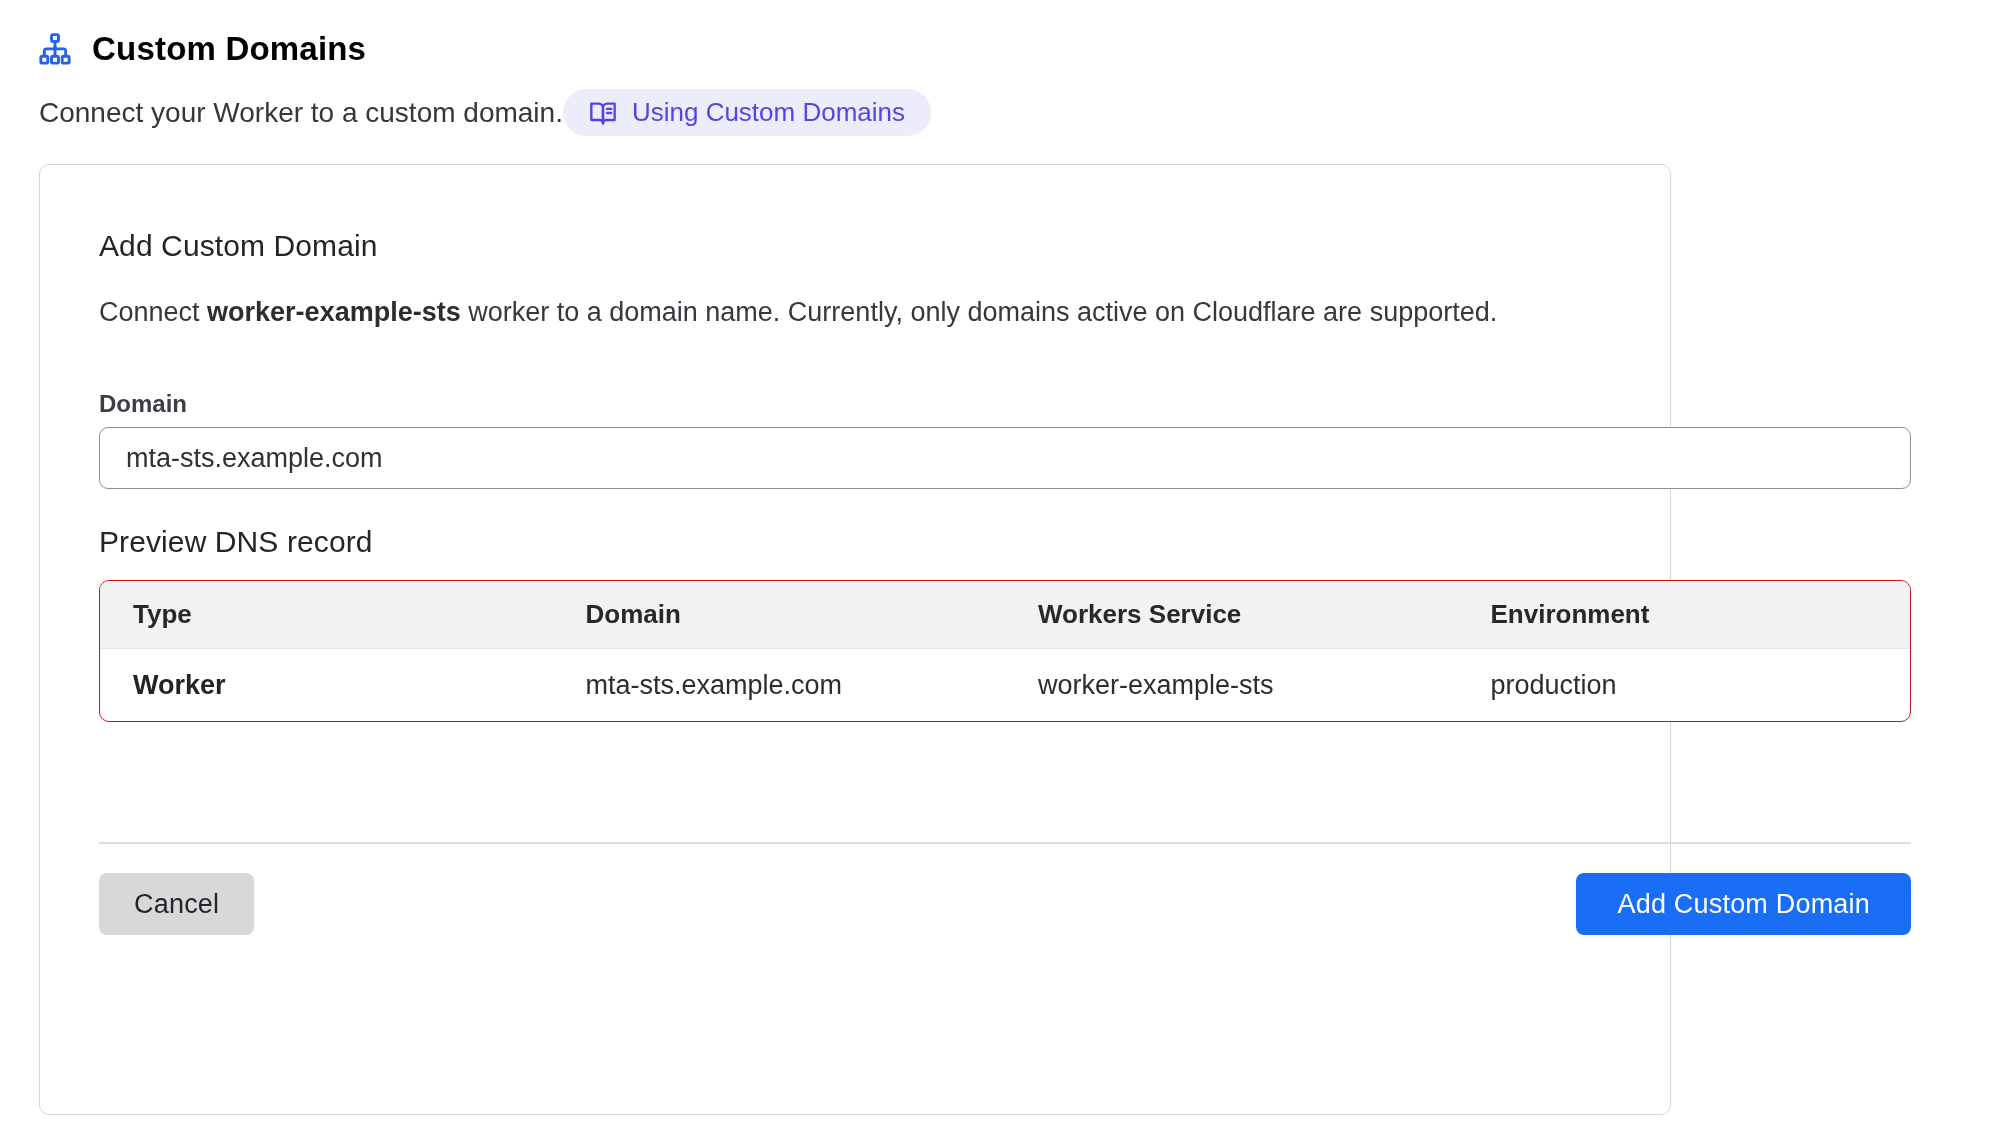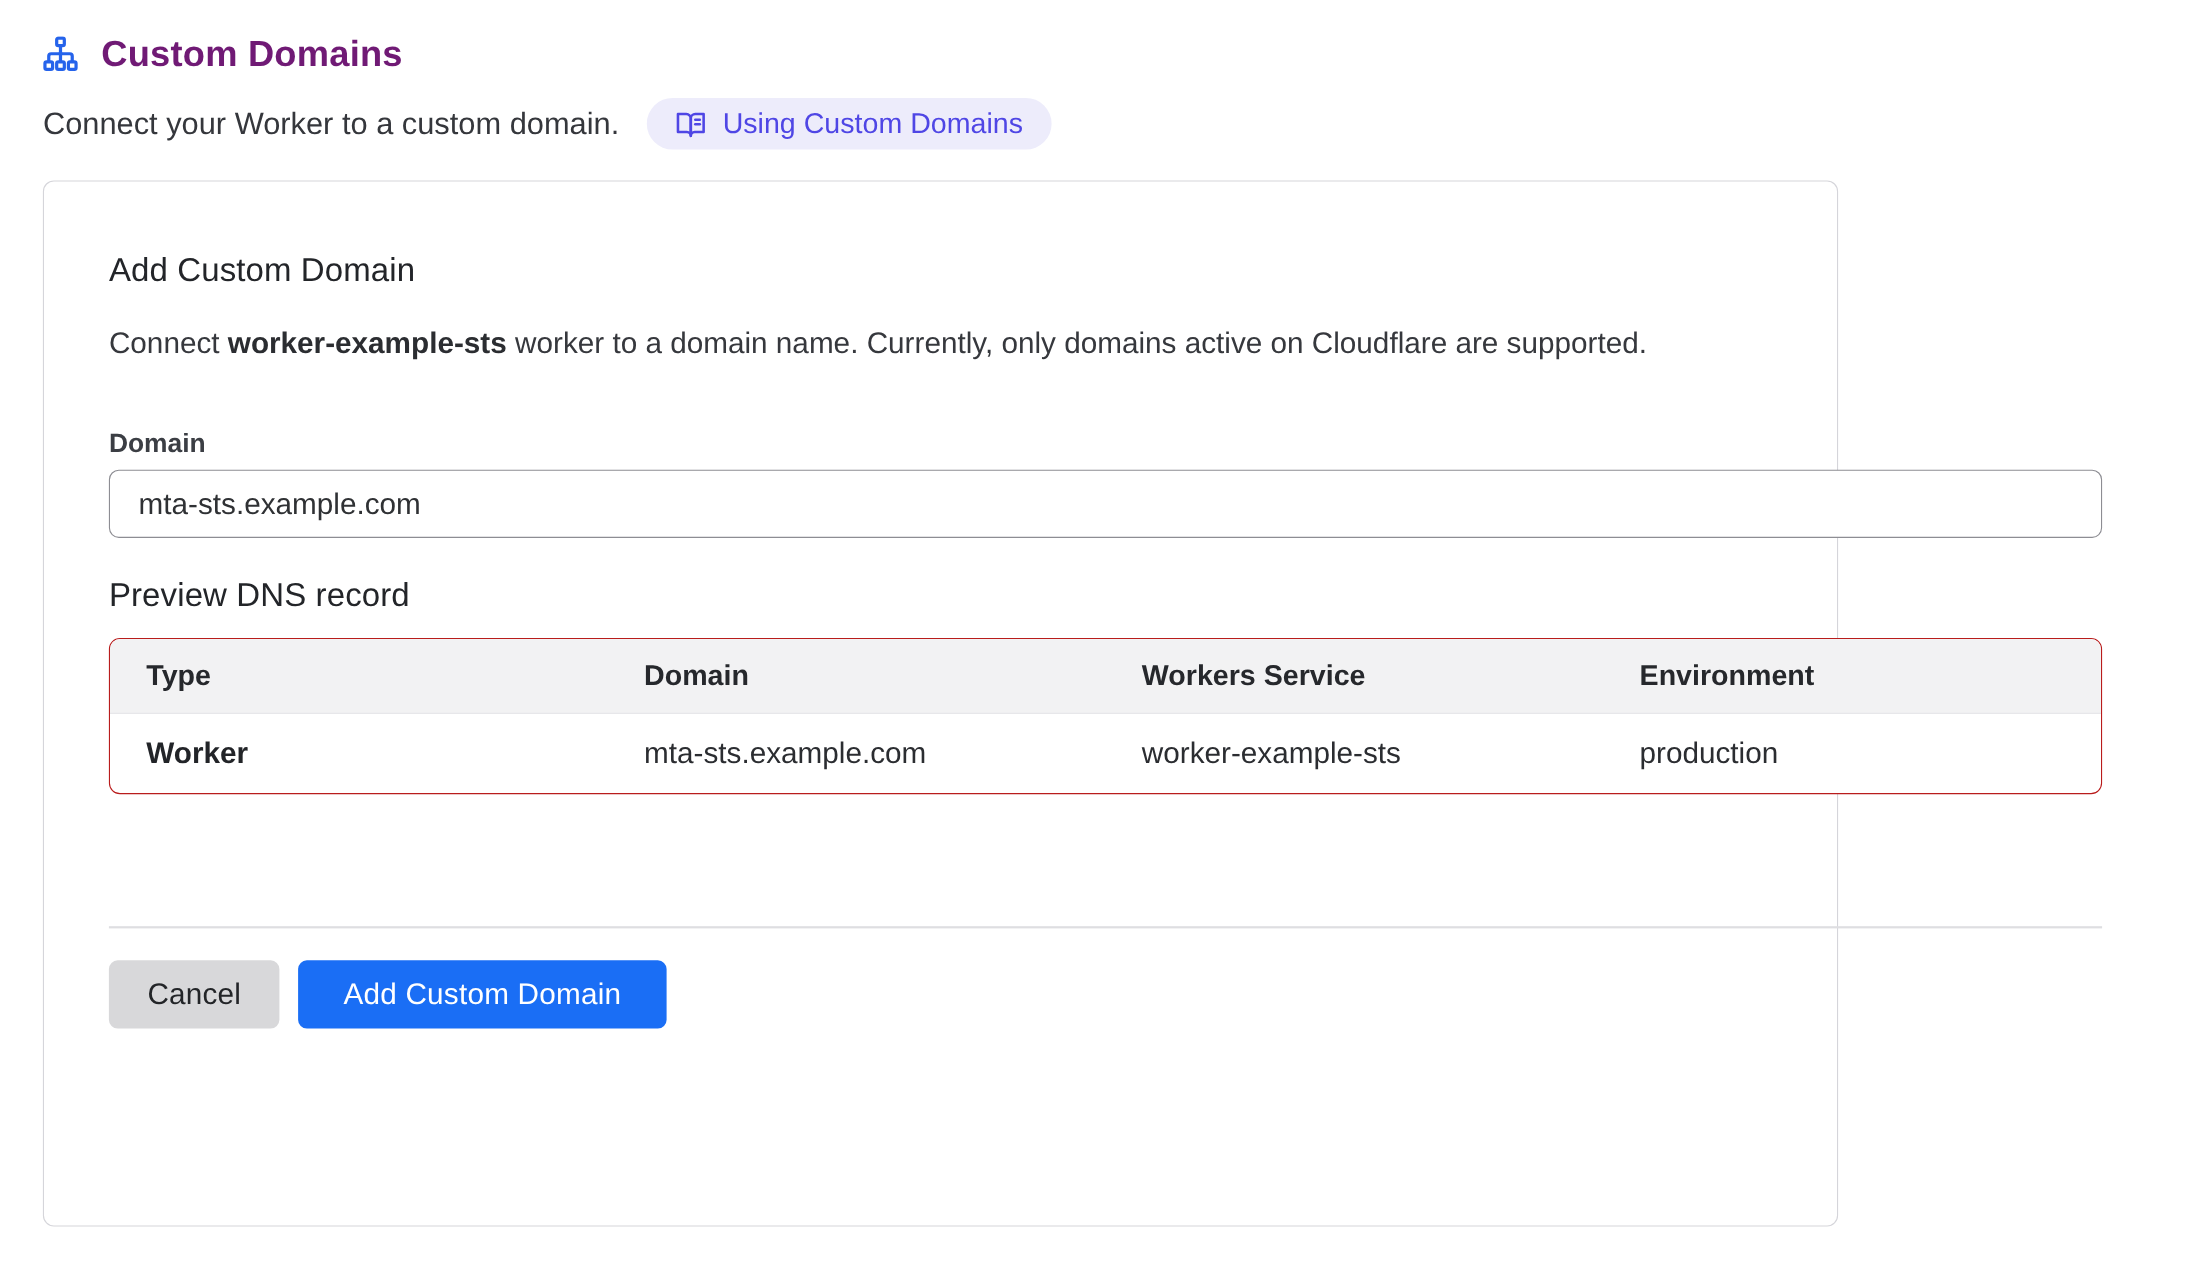--- a/index.html
+++ b/index.html
@@ -8,23 +8,23 @@
     font-family: "Liberation Sans", "DejaVu Sans", sans-serif;
     color: #36383d;
     overflow: hidden;
     position: relative;
   }
   .page { padding: 30px 29px 0 39px; }
 
   
   .header-row { display: flex; align-items: center; gap: 21px; }
   .title-icon { width: 32px; height: 32px; color: var(--icon_blue, #2563eb); flex: 0 0 auto; }
-  .page-title { font-size: 33px; font-weight: 600; color: #701a75; letter-spacing: 0.2px; }
+  .page-title { font-size: 33px; font-weight: 600; color: #000000; letter-spacing: 0.2px; }
 
-  .subtitle-row { display: flex; align-items: center; gap: 25px; margin-top: 21px; height: 47px; }
+  .subtitle-row { display: flex; align-items: center; margin-top: 21px; height: 47px; }
   .page-subtitle { font-size: 28px; color: #35373c; }
   .docs-badge {
     display: inline-flex; align-items: center; gap: 15px;
     background: var(--badge_bg, #edecfb);
     color: var(--badge_text, #4f46e5);
     height: 47px; padding: 0 26px; border-radius: 24px;
     font-size: 26px; cursor: pointer;
   }
   .docs-badge .badge-icon { width: 28px; height: 28px; }
 
@@ -79,21 +79,21 @@
     height: 72px; display: flex; align-items: center;
     font-size: 27px; color: #2b2d31;
   }
   .t-cell { padding-left: 33px; box-sizing: border-box; }
   .t-cell.first { font-weight: 700; color: #222428; }
 
   
   .divider { margin-top: 120px; width: 1812px; height: 0; border-top: 2px solid #dedee1; }
   .actions {
     margin-top: 29px; width: 1812px;
-    display: flex; justify-content: flex-start; align-items: center; gap: 17px;
+    display: flex; justify-content: space-between; align-items: center; gap: 17px;
   }
   .btn {
     height: 62px; border: none; border-radius: 8px;
     font-size: 27px; font-family: "Liberation Sans", "DejaVu Sans", sans-serif;
     display: inline-flex; align-items: center; justify-content: center;
     cursor: pointer; letter-spacing: 0.2px;
   }
   .btn-cancel { background: var(--cancel_bg, #d8d8da); color: #232528; padding: 0 35px; }
   .btn-primary { background: var(--primary_blue, #1a6ef5); color: #ffffff; padding: 0 41px; }
 </style>

